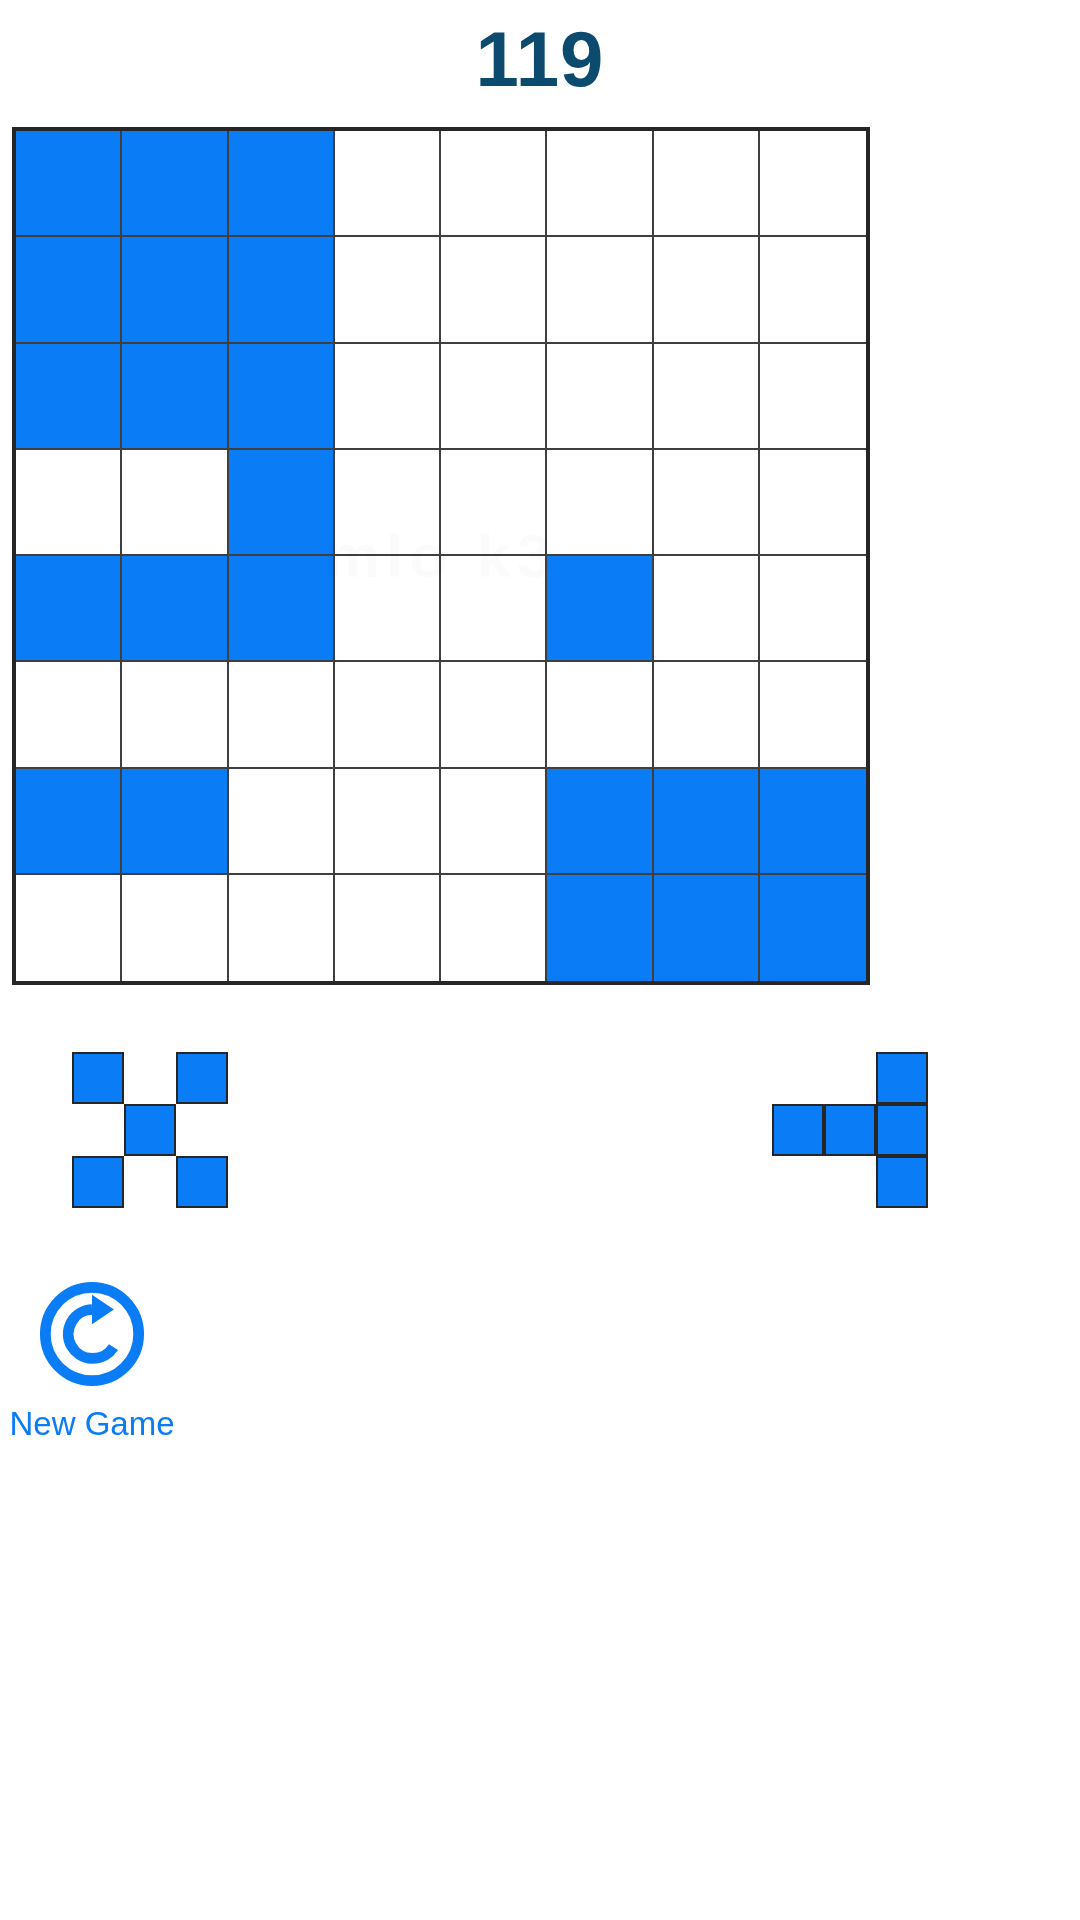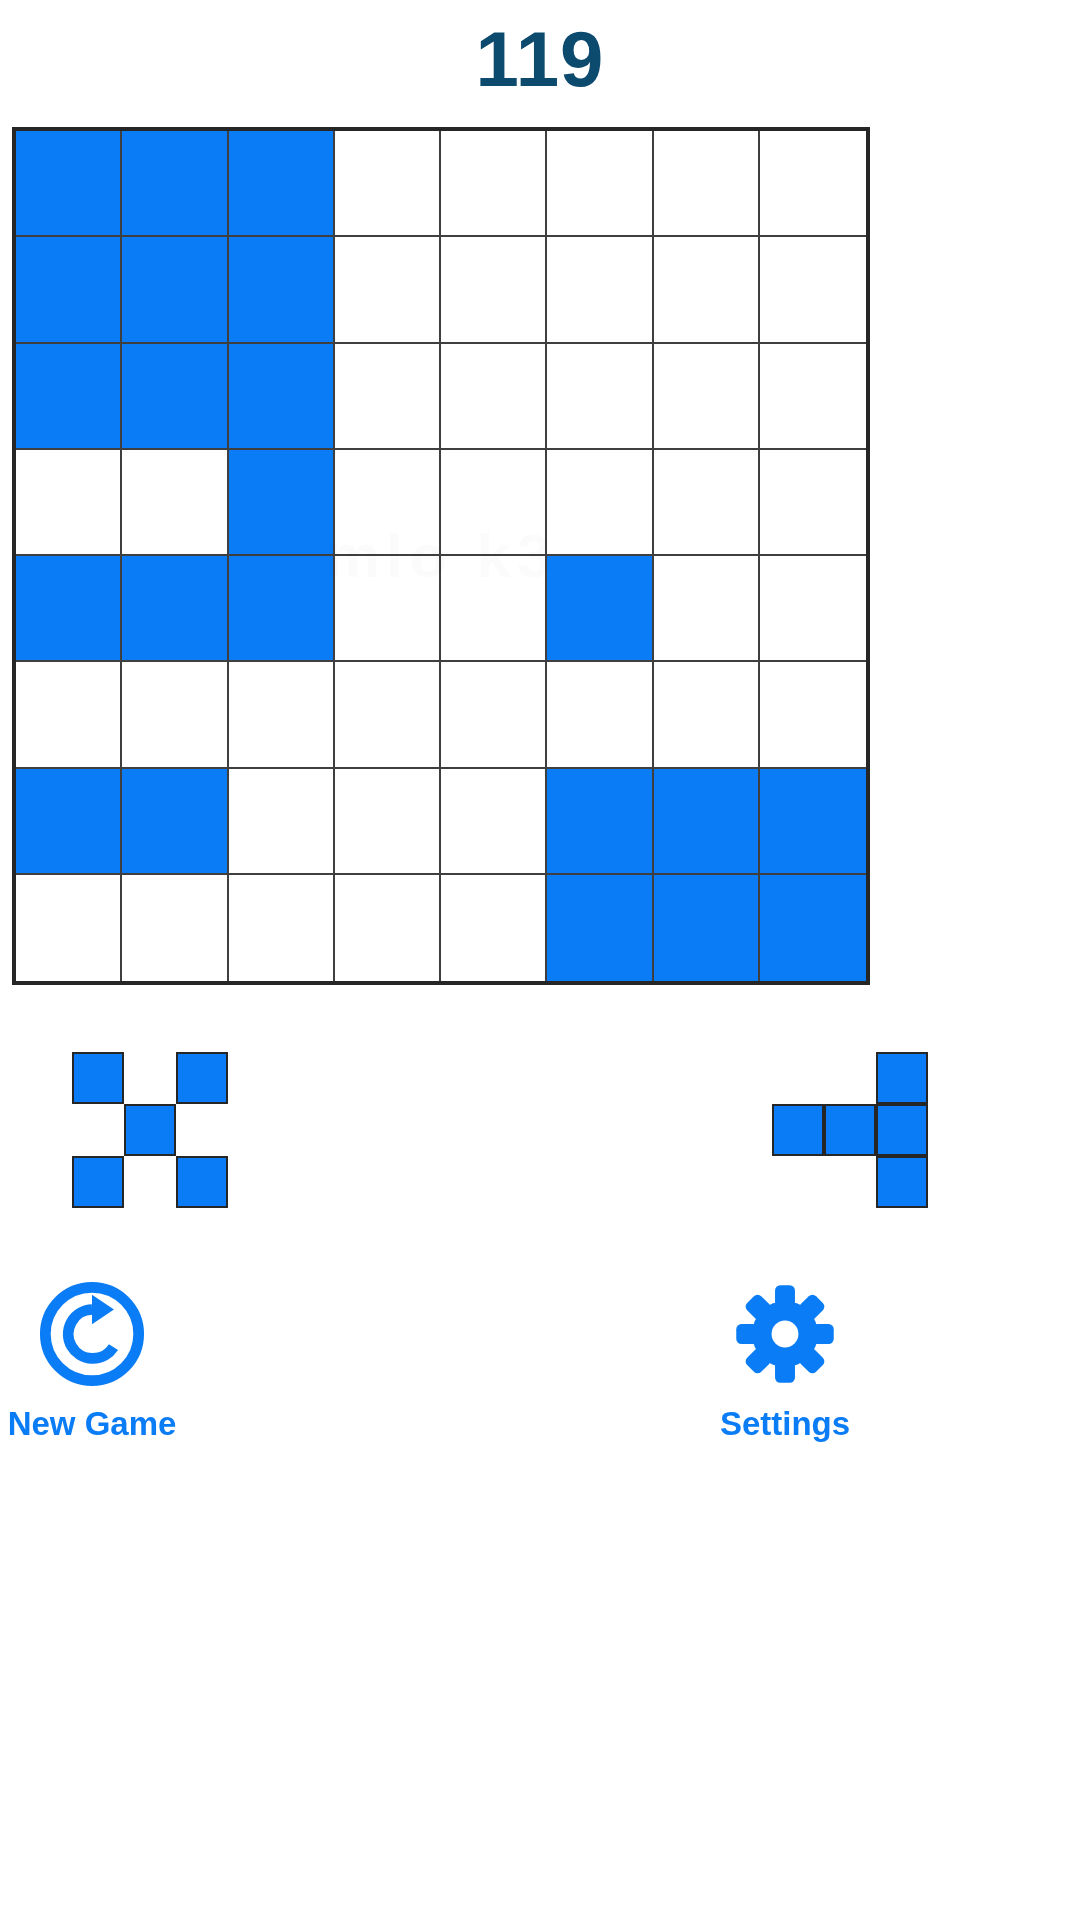--- a/index.html
+++ b/index.html
@@ -142,21 +142,21 @@
   #btn-settings { left: 655px; }
   .action-icon {
     width: 118px;
     height: 118px;
     display: flex;
     align-items: center;
     justify-content: center;
   }
   .action-label {
     font-size: 33px;
-    font-weight: bold;
+    font-weight: normal;
     color: #0a7cf5;
     line-height: 1;
   }
 </style>
 </head>
 <body>
 
 <div id="score-header">
   <div id="score-value">119</div>
 </div>
@@ -281,33 +281,14 @@
     <div class="action-icon">
       <svg width="112" height="112" viewBox="0 0 48 48" aria-hidden="true">
         <circle cx="24" cy="24" r="20" fill="none" stroke="#0a7cf5" stroke-width="4.6"></circle>
         <path d="M24 13.5 A10.5 10.5 0 1 0 33.2 29.6" fill="none" stroke="#0a7cf5" stroke-width="4.6" stroke-linecap="butt"></path>
         <path d="M24 7.2 L24 19.8 L33.4 13.5 Z" fill="#0a7cf5"></path>
       </svg>
     </div>
     <div class="action-label">New Game</div>
   </div>
 
-  <div class="action-btn" id="btn-settings">
-    <div class="action-icon">
-      <svg width="104" height="104" viewBox="0 0 48 48" aria-hidden="true">
-        <g fill="#0a7cf5">
-          <rect x="19.4" y="1.5" width="9.2" height="10" rx="2.4"></rect>
-          <rect x="19.4" y="36.5" width="9.2" height="10" rx="2.4"></rect>
-          <rect x="1.5" y="19.4" width="10" height="9.2" rx="2.4"></rect>
-          <rect x="36.5" y="19.4" width="10" height="9.2" rx="2.4"></rect>
-          <rect x="19.4" y="1.5" width="9.2" height="10" rx="2.4" transform="rotate(45 24 24)"></rect>
-          <rect x="19.4" y="36.5" width="9.2" height="10" rx="2.4" transform="rotate(45 24 24)"></rect>
-          <rect x="1.5" y="19.4" width="10" height="9.2" rx="2.4" transform="rotate(45 24 24)"></rect>
-          <rect x="36.5" y="19.4" width="10" height="9.2" rx="2.4" transform="rotate(45 24 24)"></rect>
-          <circle cx="24" cy="24" r="15.2"></circle>
-        </g>
-        <circle cx="24" cy="24" r="6.2" fill="#ffffff"></circle>
-      </svg>
-    </div>
-    <div class="action-label">Settings</div>
-  </div>
 
 </div>
 
 </body></html>

